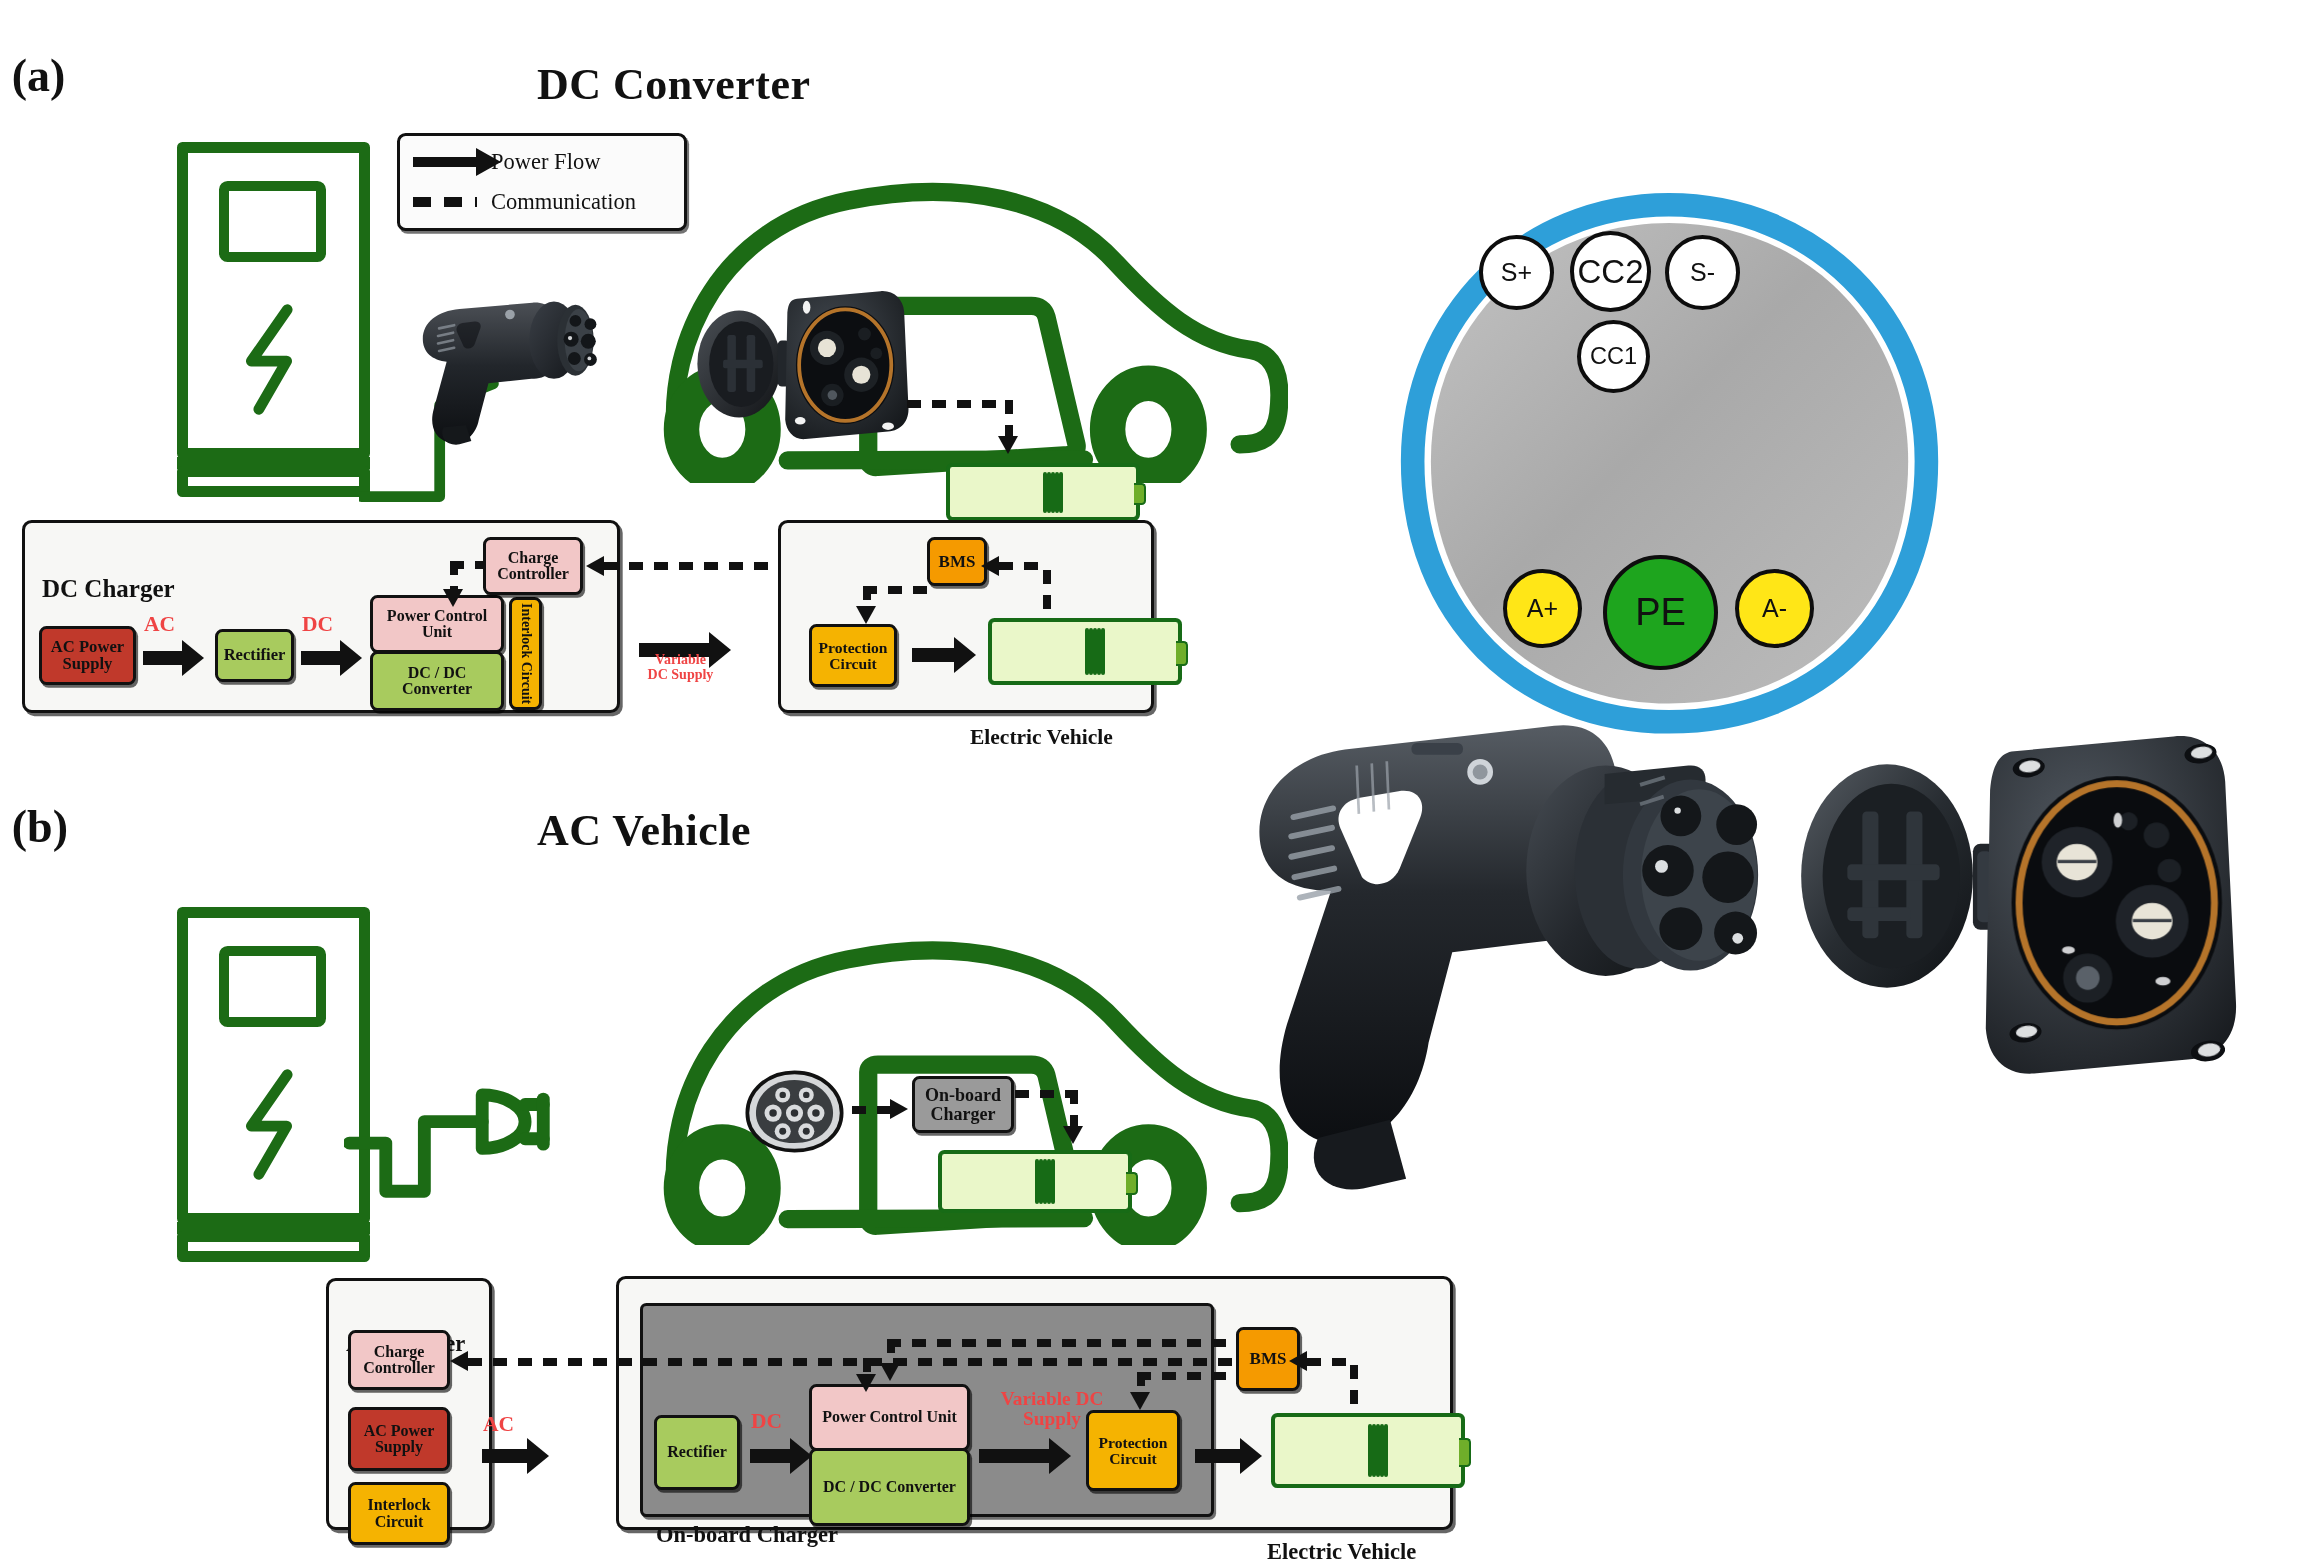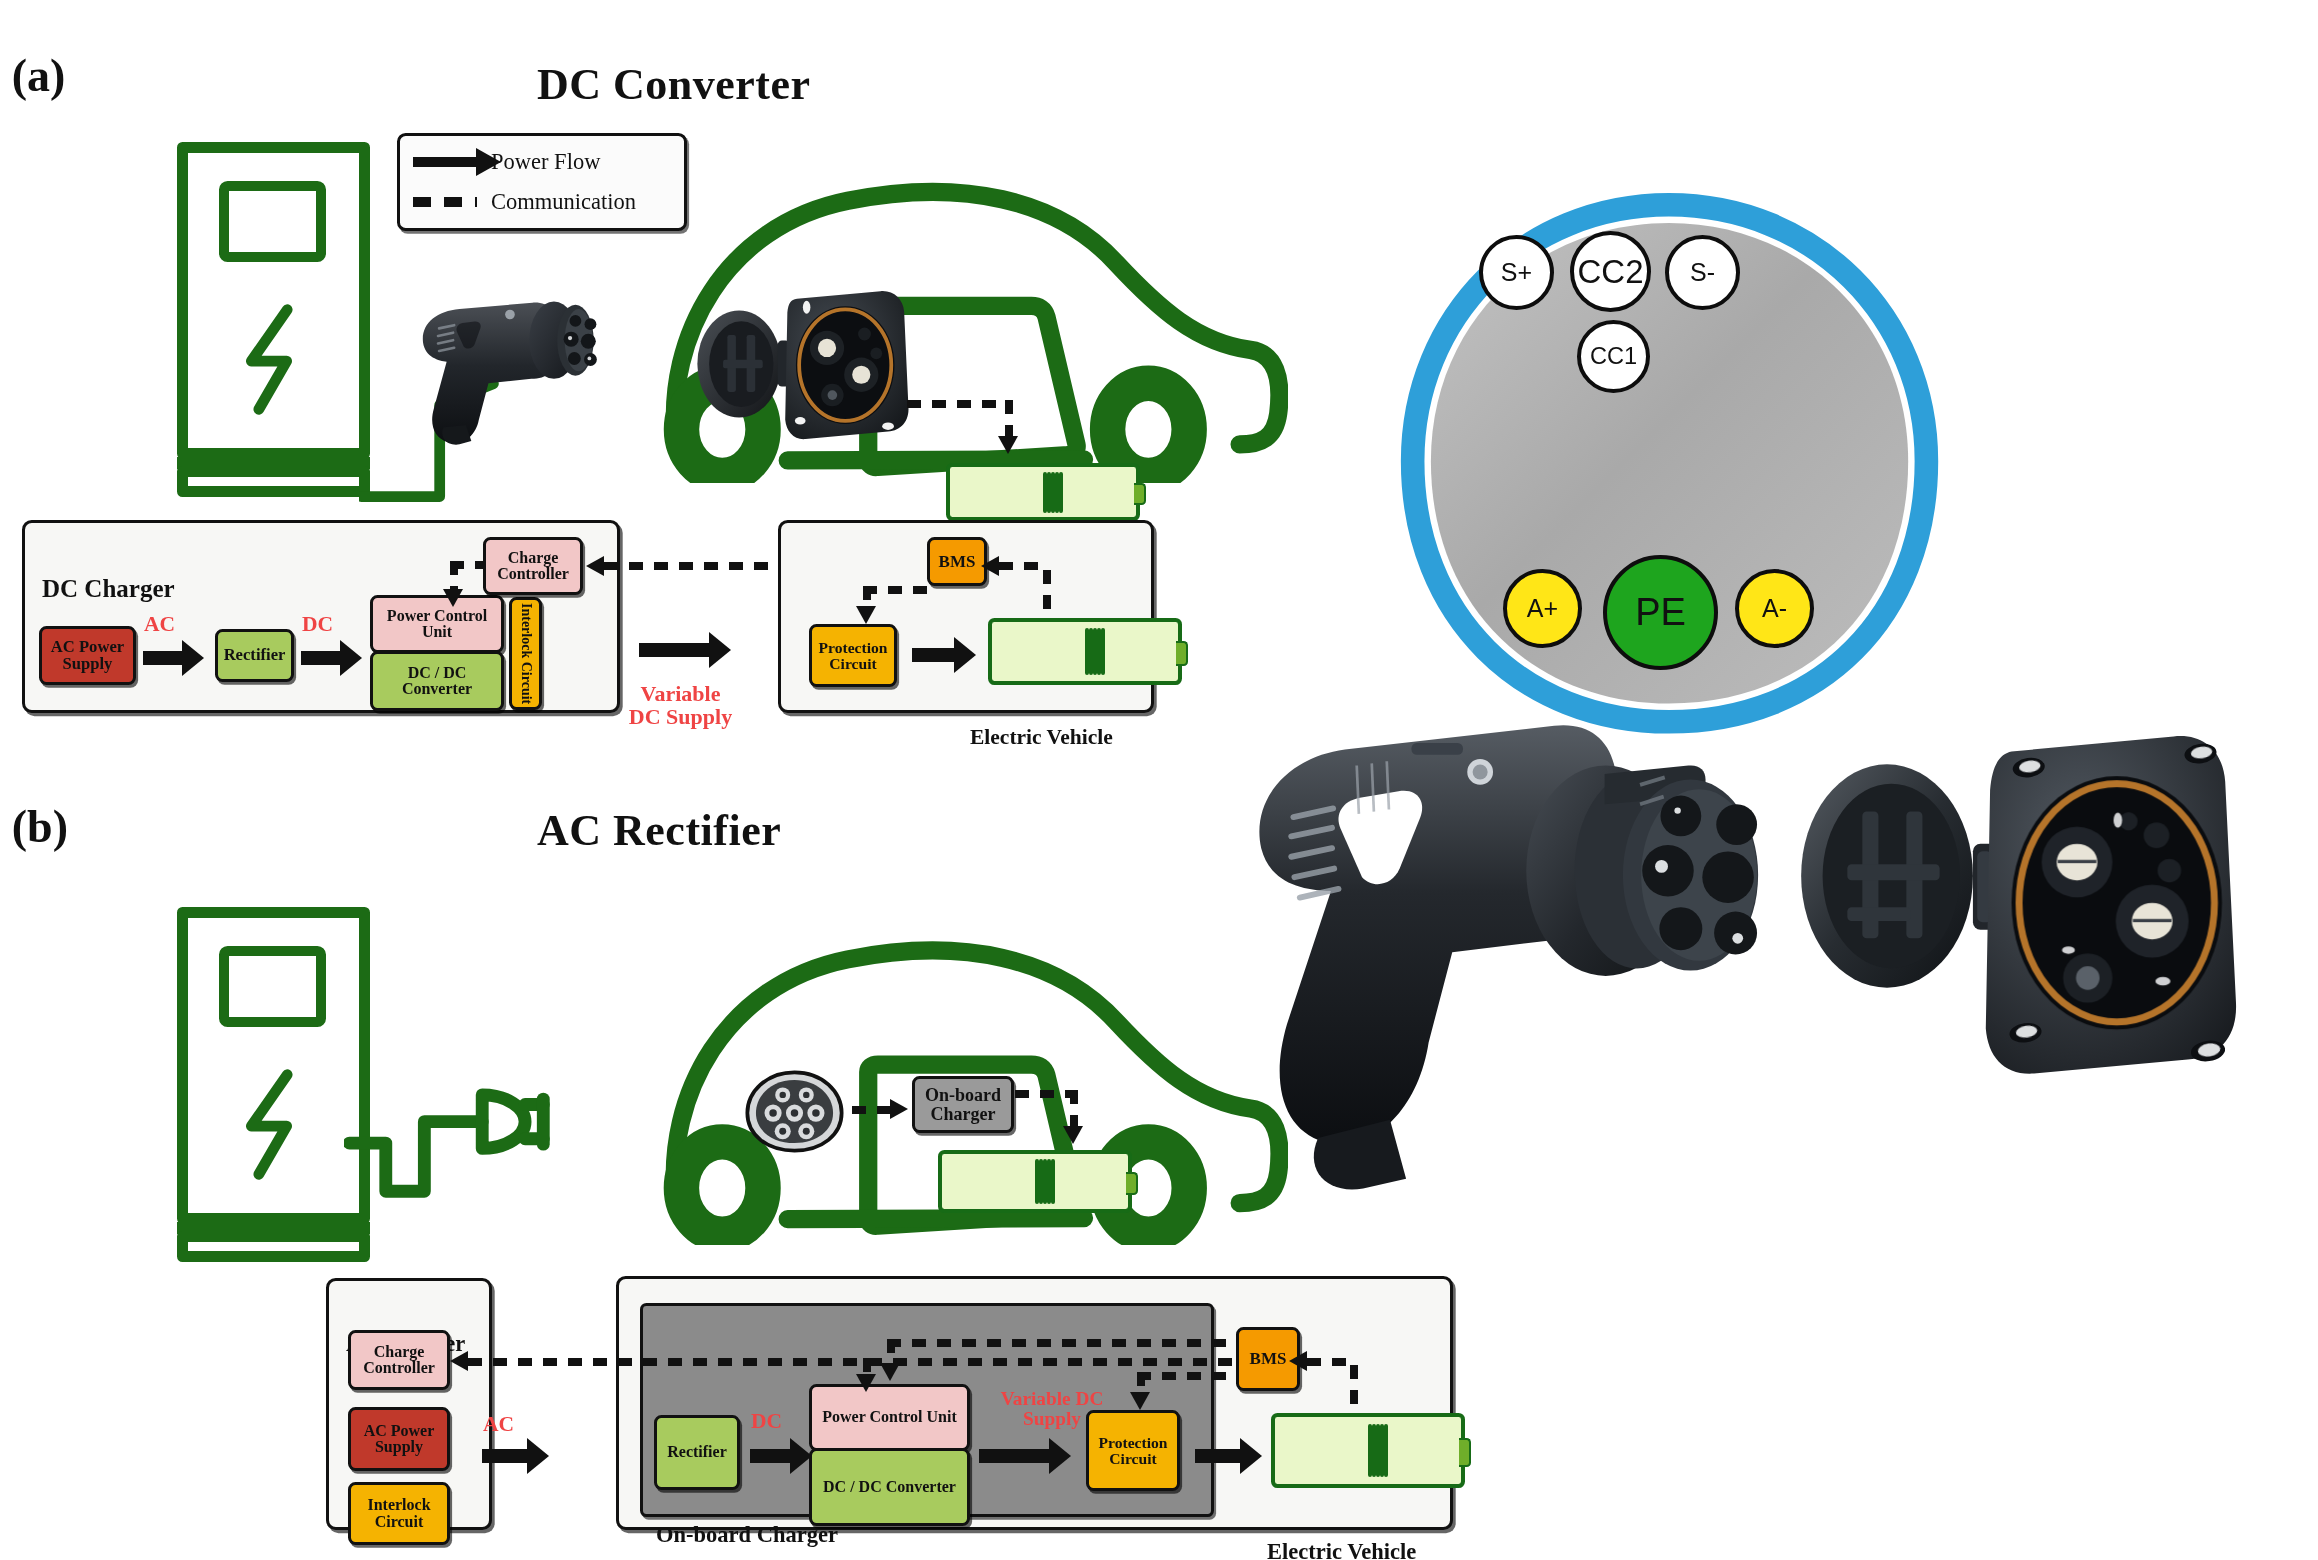--- a/index.html
+++ b/index.html
@@ -222,21 +222,21 @@
 <div class="blk" style="left:483px;top:537px;width:100px;height:58px;background:#f2c7c7;font-size:16px;">Charge Controller</div>
 <div class="abs dashh" style="left:450px;top:561px;width:33px;"></div>
 <div class="abs dashv" style="left:450px;top:561px;height:31px;"></div>
 <div class="abs arrow-d ad-down" style="left:443px;top:589px;"></div>
 
 <div class="abs arrow-d ad-left" style="left:586px;top:556px;"></div>
 <div class="abs dashh" style="left:604px;top:562px;width:306px;"></div>
 <div class="abs arrow-d ad-right" style="left:910px;top:556px;"></div>
 
 <div class="parrow" style="left:639px;top:643px;width:70px;"></div>
-<div class="flowlabel" style="left:627px;top:682px;width:107px;font-size:22px;">Variable
+<div class="flowlabel" style="left:627px;top:653px;width:107px;font-size:14px;">Variable
 DC Supply</div>
 
 <div class="outer" style="left:778px;top:520px;width:376px;height:193px;"></div>
 <div class="outer-label" style="left:970px;top:681px;font-size:21.5px;">Electric Vehicle</div>
 
 <div class="blk" style="left:927px;top:537px;width:60px;height:49px;background:#f59a00;font-size:17px;">BMS</div>
 <div class="blk" style="left:809px;top:624px;width:88px;height:63px;background:#f5b301;font-size:15.6px;">Protection Circuit</div>
 
 <div class="abs dashh" style="left:863px;top:586px;width:64px;"></div>
 <div class="abs dashv" style="left:863px;top:586px;height:25px;"></div>
@@ -420,21 +420,21 @@
     <circle cx="712" cy="262" r="22" fill="#1c2025"></circle>
   </g>
   <g fill="#f2f3f4" opacity=".85">
     <ellipse cx="616" cy="168" rx="8" ry="14"></ellipse>
       <ellipse cx="700" cy="468" rx="14" ry="8"></ellipse>
     <ellipse cx="524" cy="410" rx="12" ry="7"></ellipse>
   </g>
 </svg>
 
 <div class="abs panel-letter" style="left:11.8px;top:800px;">(b)</div>
-<div class="abs panel-title" style="left:537px;top:805px;">AC Rectifier</div>
+<div class="abs panel-title" style="left:537px;top:805px;">AC Vehicle</div>
 
 <div class="abs" style="left:177px;top:907px;width:204px;height:344px;">
   <div class="abs station-body" style="left:0;top:0;width:193px;height:317px;"></div>
   <div class="abs station-screen" style="left:42px;top:39px;width:107px;height:81px;"></div>
   <svg class="abs" style="left:54px;top:161px;" width="91" height="113" viewBox="0 0 170 210">
     <path d="M105 12 L38 108 L104 108 L52 198" fill="none" stroke="#1c6b15" stroke-width="20" stroke-linecap="round" stroke-linejoin="round"></path>
   </svg>
   <div class="abs station-base" style="left:0;top:315px;width:193px;height:11.8px;"></div>
   <div class="abs station-body" style="left:0;top:324px;width:193px;height:31px;"></div>
 </div>

